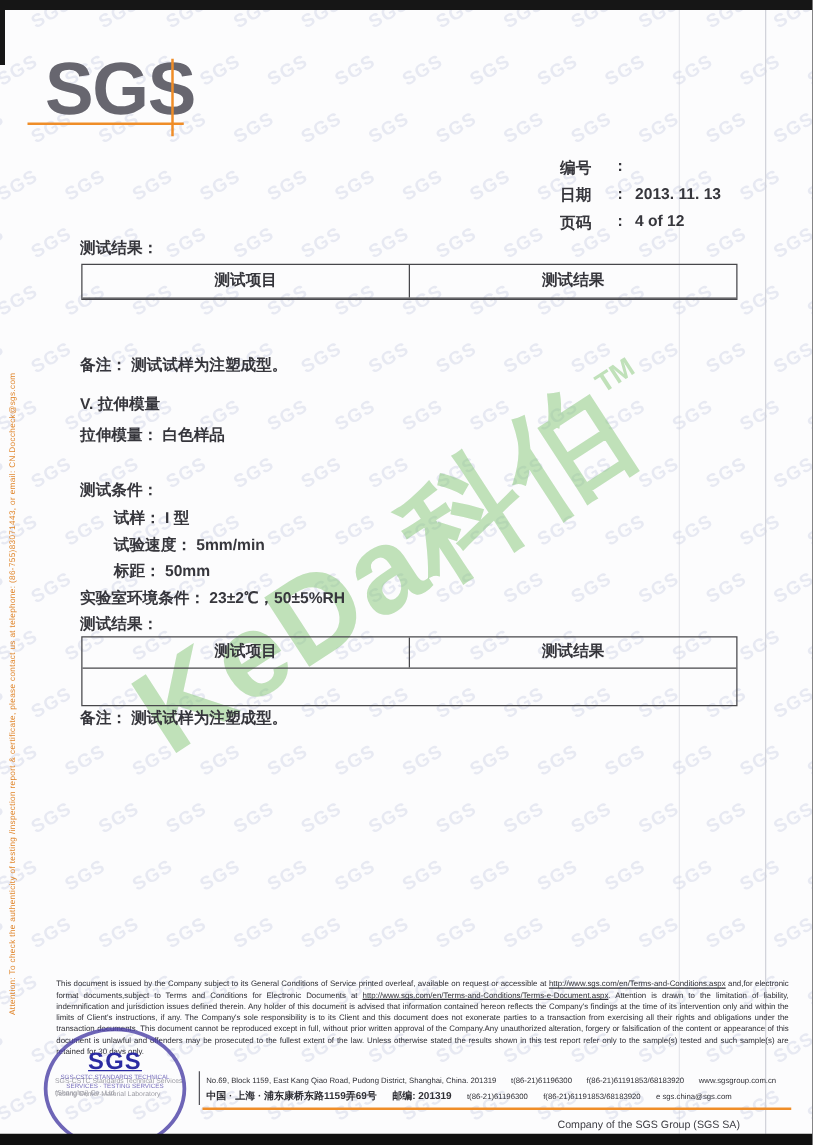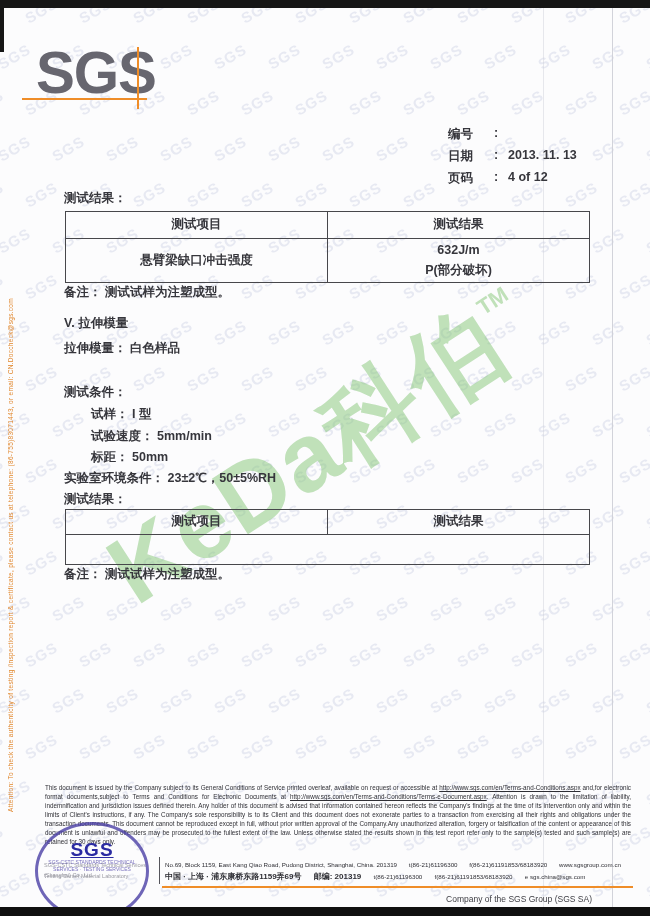--- a/index.html
+++ b/index.html
@@ -370,29 +370,20 @@
 
   <div class="abs t-table" style="top:211px;">
     <div class="t-row t-hrow" style="height:26px;">
       <div class="t-c1">
         <span class="t-cell-text">测试项目</span>
       </div>
       <div class="t-c2">
         <span class="t-cell-text">测试结果</span>
       </div>
     </div>
-    <div class="t-row" style="height:43px;">
-      <div class="t-c1">
-        <span class="t-cell-text">悬臂梁缺口冲击强度</span>
-      </div>
-      <div class="t-c2">
-        <span class="t-cell-text">632J/m</span>
-        <span class="t-cell-text">P(部分破坏)</span>
-      </div>
-    </div>
   </div>
 
   <div class="abs lbl" style="left:64px;top:284px;">
     <span>备注：</span>
     <span>测试试样为注塑成型。</span>
   </div>
 
   <div class="abs lbl" style="left:64px;top:315px;">V. 拉伸模量</div>
 
   <div class="abs lbl" style="left:64px;top:340px;">

